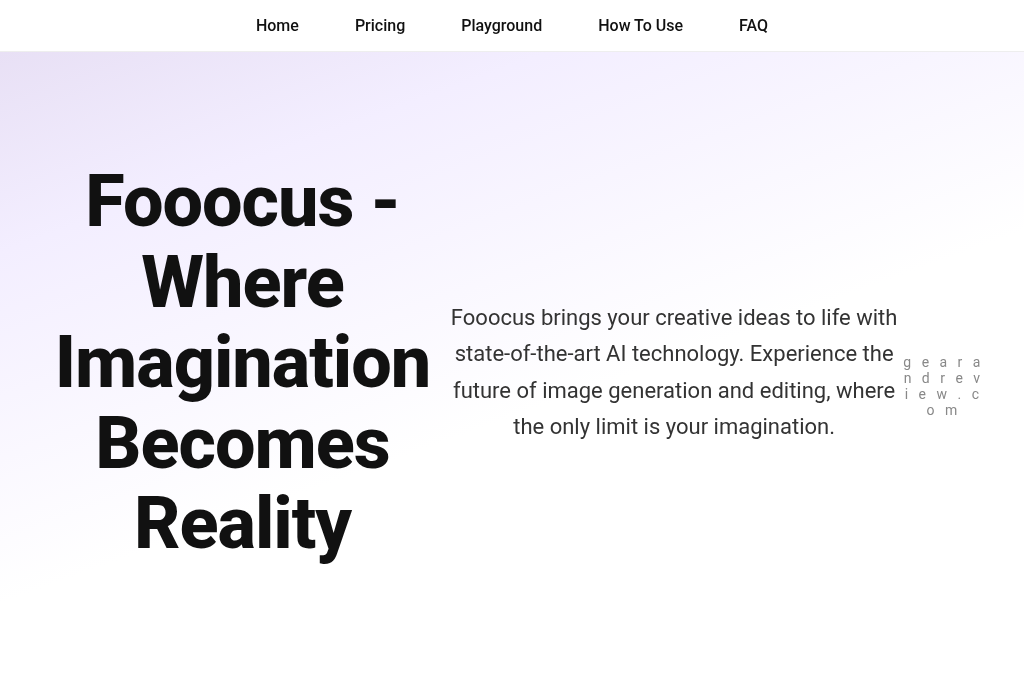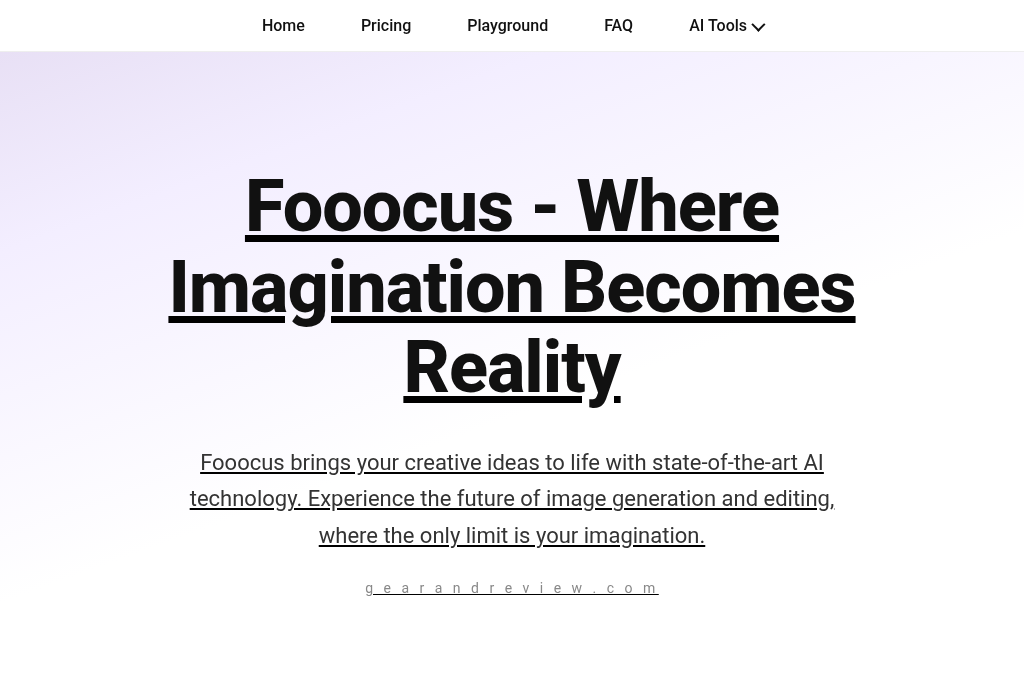--- a/index.html
+++ b/index.html
@@ -62,27 +62,25 @@
       border-bottom: 2px solid #111;
       transform: rotate(45deg) translateY(-2px);
     }
 
     
     .hero {
       width: 100%;
       min-height: 631px;
       background: linear-gradient(160deg, #e8e0f5 0%, #f3eeff 20%, #ffffff 55%);
       display: flex;
-      flex-direction: column;
       align-items: center;
       justify-content: center;
       text-align: center;
       padding: 88px 40px 60px;
       position: relative;
-      text-decoration: underline;
     }
 
     .hero-title {
       font-size: 72px;
       font-weight: 800;
       color: #111111;
       line-height: 1.12;
       max-width: 800px;
       margin-bottom: 36px;
       letter-spacing: -1px;
@@ -105,25 +103,22 @@
     }
   </style>
 </head>
 <body>
 
 <nav>
   <ul class="nav-list">
     <li class="nav-item">Home</li>
     <li class="nav-item">Pricing</li>
     <li class="nav-item">Playground</li>
+    <li class="nav-item">How To Use</li>
     <li class="nav-item">FAQ</li>
-    <li class="nav-item nav-item-with-arrow">
-      <span>AI Tools</span>
-      <span class="chevron-down"></span>
-    </li>
   </ul>
 </nav>
 
 <section class="hero">
   <h1 class="hero-title">Fooocus - Where Imagination Becomes Reality</h1>
   <p class="hero-description">Fooocus brings your creative ideas to life with state-of-the-art AI technology. Experience the future of image generation and editing, where the only limit is your imagination.</p>
   <p class="hero-watermark">g e a r a n d r e v i e w . c o m</p>
 </section>
 
 </body></html>

